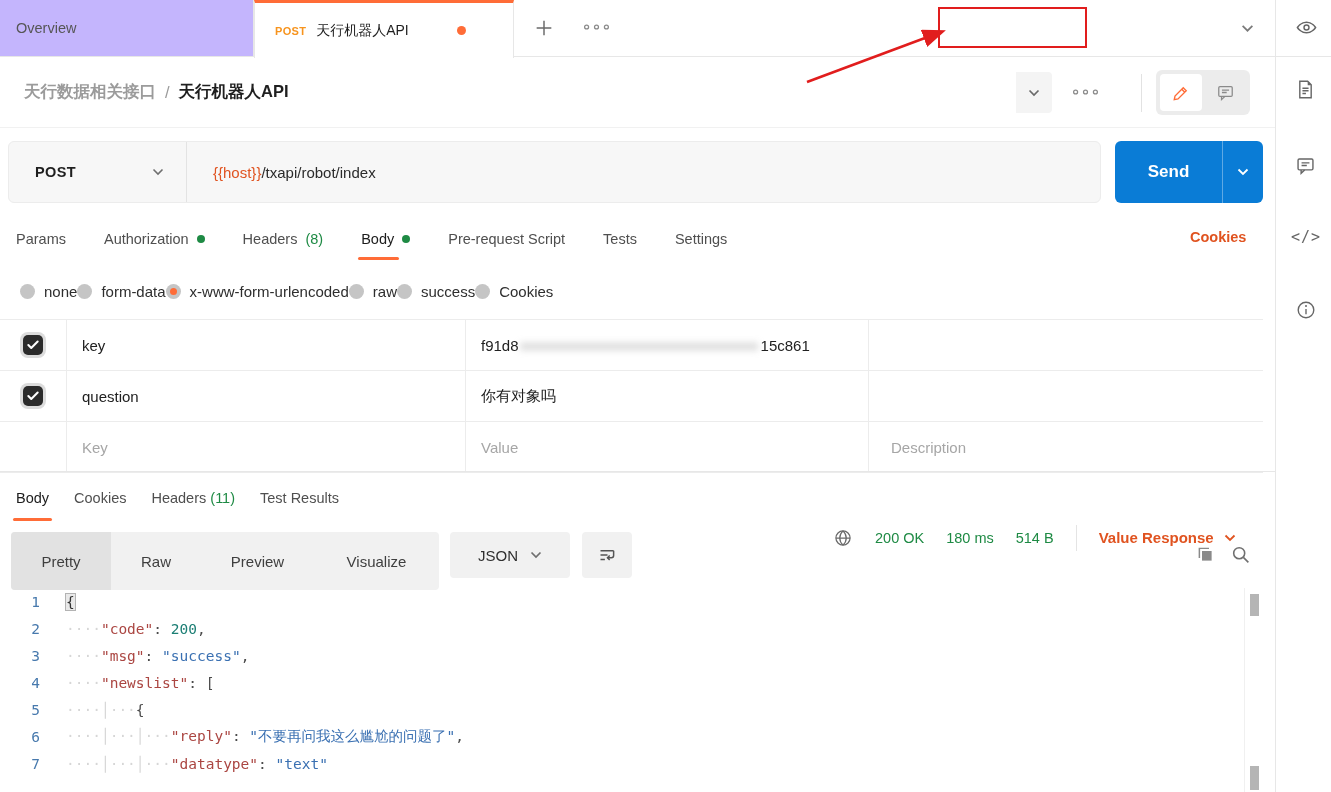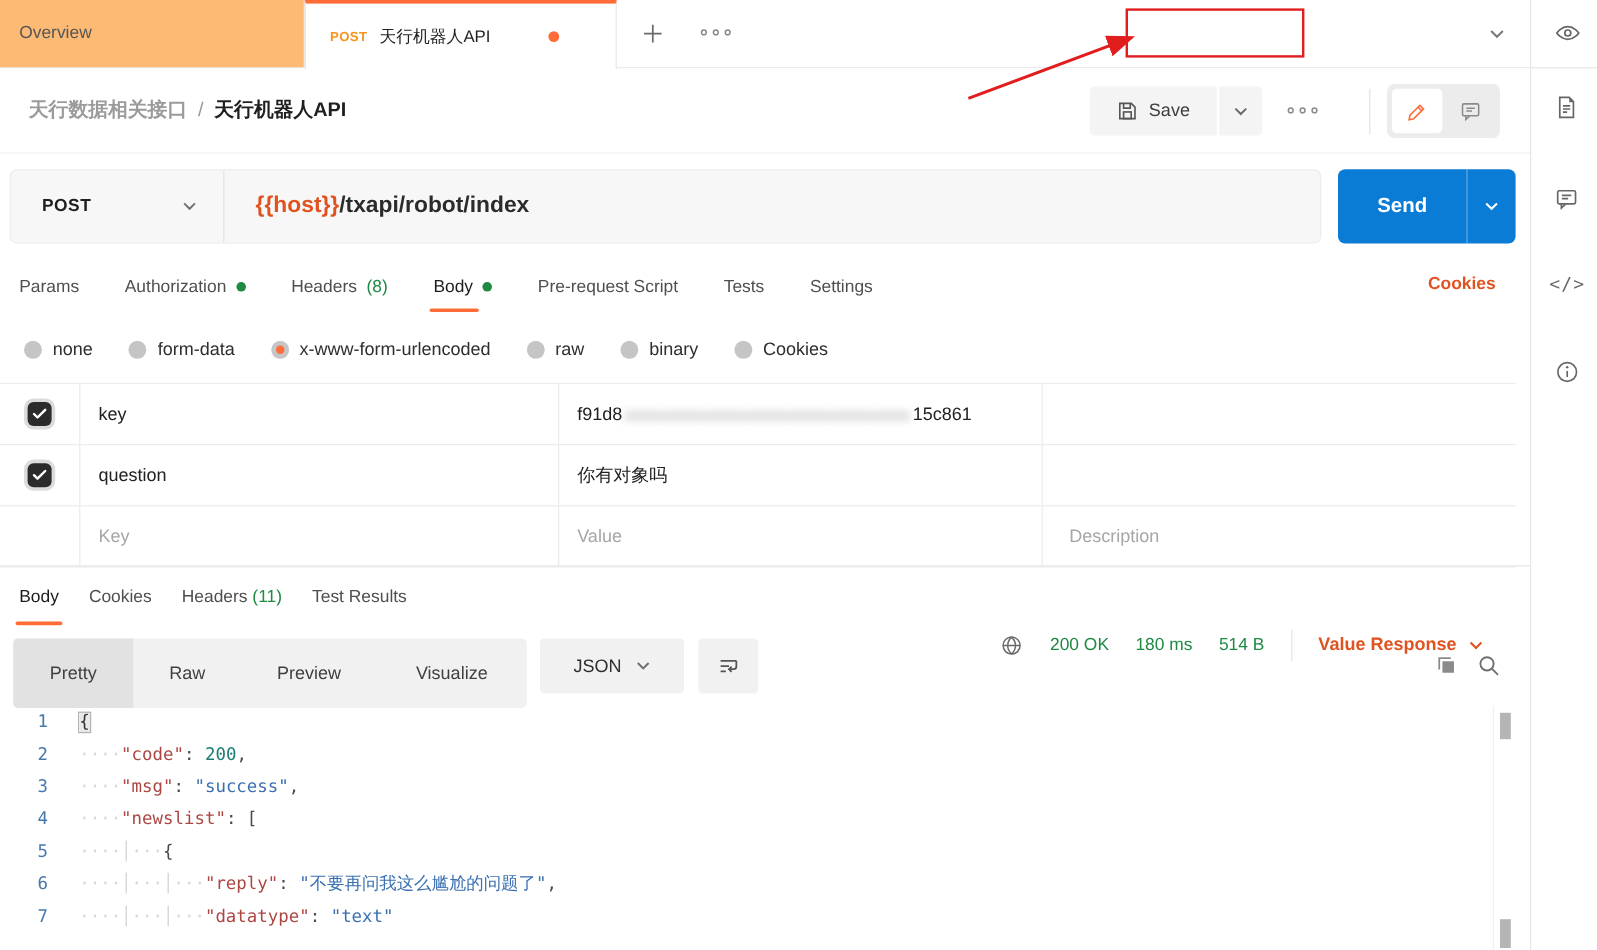--- a/index.html
+++ b/index.html
@@ -2,21 +2,21 @@
 <html><head>
 <meta charset="utf-8">
 <style>
   html,body{margin:0;padding:0;background:#fff;}
   .app{position:relative;width:1331px;height:792px;background:#fff;overflow:hidden;
        font-family:"Liberation Sans",sans-serif;color:#212121;}
   svg{display:block;}
 
   
   .tabbar{position:absolute;left:0;top:0;width:1275px;height:57px;background:#fff;border-bottom:1px solid #e7e7e7;box-sizing:border-box;}
-  .tab-overview{position:absolute;left:0;top:0;width:254px;height:56px;border-right:1px solid #e7e7e7;box-sizing:border-box;display:flex;align-items:center;padding-left:16px;font-size:14.5px;color:#565656;background:#fdba74;}
+  .tab-overview{position:absolute;left:0;top:0;width:254px;height:56px;border-right:1px solid #e7e7e7;box-sizing:border-box;display:flex;align-items:center;padding-left:16px;font-size:14.5px;color:#565656;background:#c4b5fd;}
   .tab-active{position:absolute;left:254px;top:0;width:260px;height:58px;background:#fff;border-right:1px solid #e7e7e7;border-left:1px solid #e7e7e7;border-top:3px solid #ff6c37;box-sizing:border-box;display:flex;align-items:center;padding-left:20px;z-index:2;}
   .tab-method{font-size:11px;font-weight:700;color:#f7941e;letter-spacing:.3px;margin-right:10px;}
   .tab-title{font-size:14px;color:#1f1f1f;}
   .tab-dot{width:9px;height:9px;border-radius:50%;background:#ff6c37;margin-left:48px;}
   .tab-plus{position:absolute;left:533px;top:17px;width:22px;height:22px;}
   .tab-more{position:absolute;left:583px;top:23px;}
   .env{position:absolute;left:938px;top:7px;width:149px;height:41px;display:flex;align-items:center;padding-left:38px;box-sizing:border-box;font-size:14.5px;color:#6f6f6f;}
   .env-chev{position:absolute;left:1241px;top:24px;color:#7a7a7a;}
   .anno-box{position:absolute;left:938px;top:7px;width:149px;height:41px;border:2.5px solid #e11d1d;box-sizing:border-box;pointer-events:none;z-index:5;}
   .anno-arrow{position:absolute;left:795px;top:18px;width:160px;height:70px;overflow:visible;pointer-events:none;z-index:5;}
@@ -33,38 +33,38 @@
   .hdr-divider{position:absolute;left:1141px;top:17px;width:1px;height:38px;background:#e2e2e2;}
   .edit-pill{position:absolute;left:1156px;top:13px;width:94px;height:45px;background:#ececec;border-radius:6px;display:flex;align-items:center;padding:4px;box-sizing:border-box;gap:2px;}
   .pill-btn{flex:1;height:37px;border-radius:4px;display:flex;align-items:center;justify-content:center;cursor:pointer;}
   .pill-btn.active{background:#fff;}
 
   
   .url-bar{position:absolute;left:8px;top:141px;width:1093px;height:62px;background:#f7f7f7;border:1px solid #ececec;border-radius:6px;box-sizing:border-box;display:flex;align-items:center;}
   .method-select{width:178px;height:100%;display:flex;align-items:center;padding-left:26px;box-sizing:border-box;border-right:1px solid #e3e3e3;position:relative;cursor:pointer;}
   .method-label{font-weight:700;font-size:14.5px;color:#1f1f1f;letter-spacing:.4px;}
   .method-chev{position:absolute;right:22px;color:#6f6f6f;}
-  .url-text{padding-left:26px;font-size:19px;color:#2b2b2b;font-weight:bold;}
+  .url-text{padding-left:26px;font-size:15px;color:#2b2b2b;}
   .url-host{color:#e05320;}
   .send-btn{position:absolute;left:1115px;top:141px;width:148px;height:62px;background:#0a7cd6;border-radius:6px;display:flex;cursor:pointer;}
   .send-label{flex:1;display:flex;align-items:center;justify-content:center;color:#fff;font-weight:700;font-size:17px;}
   .send-chev{width:40px;border-left:1px solid rgba(255,255,255,.35);display:flex;align-items:center;justify-content:center;color:#fff;}
 
   
   .req-tabs{position:absolute;left:16px;top:215px;height:47px;display:flex;gap:38px;align-items:center;font-size:14.5px;color:#4f4f4f;}
   .req-tab{display:flex;align-items:center;gap:8px;cursor:pointer;}
   .req-tab .lbl{position:relative;}
   .req-tab.active{color:#1c1c1c;}
   .req-tab.active .lbl::after{content:"";position:absolute;left:-3px;right:-5px;bottom:-13px;height:3px;background:#ff6c37;border-radius:2px;}
   .gdot{width:8px;height:8px;border-radius:50%;background:#1e8a44;}
   .gcount{color:#1e8a44;}
   .cookies-link{position:absolute;left:1190px;top:229px;color:#e05320;font-weight:700;font-size:14.5px;cursor:pointer;}
 
   
-  .modes{position:absolute;left:20px;top:268px;height:46px;display:flex;align-items:center;gap:30px;font-size:15px;color:#2e2e2e;}
+  .modes{position:absolute;left:20px;top:268px;height:46px;display:flex;align-items:center;font-size:15px;color:#2e2e2e;}
   .mode{display:flex;align-items:center;gap:9px;cursor:pointer;}
   .radio{width:15px;height:15px;border-radius:50%;background:#c5c5c5;position:relative;flex:none;}
   .radio.sel::after{content:"";position:absolute;inset:4px;border-radius:50%;background:#ff6c37;}
 
   
   .ptable{position:absolute;left:0;top:319px;width:1263px;}
   .prow{display:flex;height:50px;border-top:1px solid #ececec;box-sizing:content-box;}
   .prow:last-child{border-bottom:1px solid #ececec;}
   .col-cb{width:66px;display:flex;align-items:center;justify-content:center;box-sizing:border-box;}
   .col-key{width:399px;display:flex;align-items:center;padding-left:15px;border-left:1px solid #ececec;box-sizing:border-box;font-size:15px;}
@@ -159,28 +159,20 @@
       </defs>
     <line x1="12" y1="64" x2="146" y2="14" stroke="#e11d1d" stroke-width="2.6" marker-end="url(#ah)"></line>
   </svg>
 
   <div class="header">
     <div class="breadcrumb">
       <span class="bc-parent">天行数据相关接口</span>
       <span class="bc-sep">/</span>
       <span class="bc-current">天行机器人API</span>
     </div>
-    <div class="save-main">
-      <svg viewBox="0 0 24 24" width="19" height="19" fill="none" stroke="#555" stroke-width="1.7">
-          <path d="M4 4h12l4 4v12H4z"></path>
-          <path d="M8 4v5h7V4"></path>
-          <rect x="8" y="13" width="8" height="7"></rect>
-        </svg>
-      <span>Save</span>
-    </div>
     <div class="save-chev">
       <svg viewBox="0 0 12 8" width="12" height="8" fill="none" stroke="currentColor" stroke-width="1.7">
           <path d="M1.5 1.5L6 6l4.5-4.5"></path>
         </svg>
     </div>
     <div class="hdr-more">
       <svg viewBox="0 0 30 8" width="27" height="8" fill="none" stroke="#8a8a8a" stroke-width="1.4">
           <circle cx="4" cy="4" r="2.2"></circle>
           <circle cx="15" cy="4" r="2.2"></circle>
           <circle cx="26" cy="4" r="2.2"></circle>
@@ -266,21 +258,21 @@
     <div class="mode">
         <span class="radio sel"></span>
         <span>x-www-form-urlencoded</span>
       </div>
     <div class="mode">
         <span class="radio"></span>
         <span>raw</span>
       </div>
     <div class="mode">
         <span class="radio"></span>
-        <span>binary</span>
+        <span>success</span>
       </div>
     <div class="mode">
         <span class="radio"></span>
         <span>Cookies</span>
       </div>
   </div>
 
   <div class="ptable">
     <div class="prow">
       <div class="col-cb">

